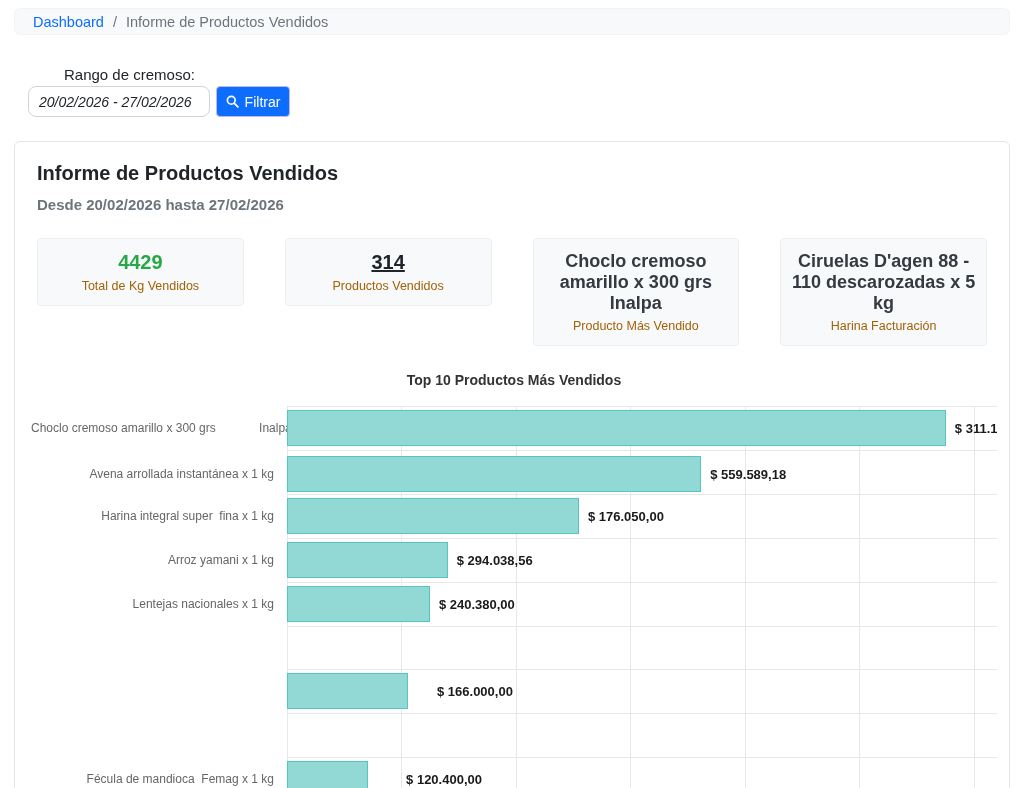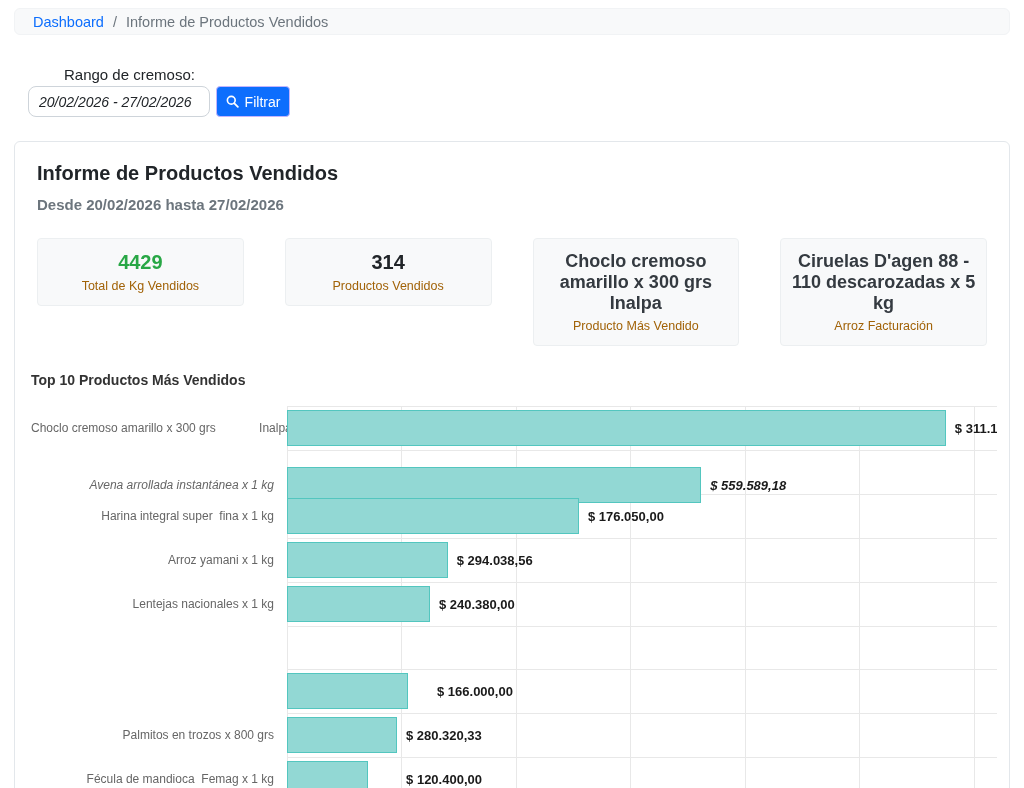--- a/index.html
+++ b/index.html
@@ -32,21 +32,21 @@
   .report-subtitle { font-size:15px; font-weight:bold; color:#6c757d; margin:11px 22px 3px; }
 
   .summary-row { display:flex; gap:41px; margin:25px 22px 0; align-items:flex-start; }
   .summary-card { flex:1 1 0; background:#f8f9fa; border:1px solid #eceff1; border-radius:4px;
                   text-align:center; padding:12px 10px; }
   .summary-value { font-size:20px; font-weight:bold; line-height:1.18; color:#212529; }
   .summary-card:nth-child(3) .summary-value, .summary-card:nth-child(4) .summary-value { font-size:18px; }
   .summary-label { font-size:12.5px; color:#a16207; margin-top:4px; }
 
   
-  .chart-title { position:absolute; left:16px; top:230px; width:966px; 
+  .chart-title { position:absolute; left:16px; top:230px; width:966px; text-align:center;
                  font-size:14px; font-weight:bold; color:#333; }
   .chart { position:absolute; left:16px; top:264px; width:966px; height:420px; overflow:hidden; }
   .plot-grid { position:absolute; left:256px; top:0; width:710px; height:396px;
                background:repeating-linear-gradient(to bottom, #e8e8e8 0 1px, transparent 1px 43.9px); }
   .plot-grid::before { content:""; position:absolute; left:0; top:0; width:688px; height:100%;
                background:repeating-linear-gradient(to right, #e8e8e8 0 1px, transparent 1px 114.5px); }
   .bar-row { position:absolute; left:0; width:100%; height:43.9px; }
   .cat-label { position:absolute; left:0; top:50%; transform:translateY(-50%); width:243px;
                text-align:right; font-size:12px; color:#666; white-space:pre; }
   .bar { position:absolute; top:4px; height:36px; border:1px solid #53c6bf; }
@@ -77,42 +77,42 @@
 <section class="report-card">
   <h1 class="report-title">Informe de Productos Vendidos</h1>
   <h2 class="report-subtitle">Desde 20/02/2026 hasta 27/02/2026</h2>
 
   <div class="summary-row" id="summary-row">
       <div class="summary-card">
         <div class="summary-value" style="color: rgb(40, 167, 69);">4429</div>
         <div class="summary-label">Total de Kg Vendidos</div>
       </div>
       <div class="summary-card">
-        <div class="summary-value" style="color: rgb(33, 37, 41);">314</div>
+        <div class="summary-value" style="color: rgb(33, 37, 41); text-decoration: underline;">314</div>
         <div class="summary-label">Productos Vendidos</div>
       </div>
       <div class="summary-card">
         <div class="summary-value" style="color: rgb(52, 58, 64);">Choclo cremoso amarillo x 300 grs Inalpa</div>
         <div class="summary-label">Producto Más Vendido</div>
       </div>
       <div class="summary-card">
         <div class="summary-value" style="color: rgb(52, 58, 64);">Ciruelas D'agen 88 - 110 descarozadas x 5 kg</div>
-        <div class="summary-label">Arroz Facturación</div>
+        <div class="summary-label">Harina Facturación</div>
       </div>
     </div>
 
   <div class="chart-title">Top 10 Productos Más Vendidos</div>
   <div class="chart" id="chart">
     <div class="plot-grid"></div>
   <div class="bar-row" style="top: 0px;">
         <div class="cat-label">Choclo cremoso amarillo x 300 grs             Inalpa</div>
         <div class="bar" style="left: 256px; width: 658.833px; background: rgb(146, 216, 212); border-color: rgb(83, 198, 191);"></div>
         <div class="val-label" style="left: 923.833px;">$ 311.1</div>
       </div>
-      <div class="bar-row" style="top: 57px; font-style: italic;">
+      <div class="bar-row" style="top: 46px;">
         <div class="cat-label">Avena arrollada instantánea x 1 kg</div>
         <div class="bar" style="left: 256px; width: 414.261px; background: rgb(146, 216, 212); border-color: rgb(83, 198, 191);"></div>
         <div class="val-label" style="left: 679.261px;">$ 559.589,18</div>
       </div>
       <div class="bar-row" style="top: 87.8px;">
         <div class="cat-label">Harina integral super  fina x 1 kg</div>
         <div class="bar" style="left: 256px; width: 291.975px; background: rgb(146, 216, 212); border-color: rgb(83, 198, 191);"></div>
         <div class="val-label" style="left: 556.975px;">$ 176.050,00</div>
       </div>
       <div class="bar-row" style="top: 131.7px;">
@@ -122,24 +122,19 @@
       </div>
       <div class="bar-row" style="top: 175.6px;">
         <div class="cat-label">Lentejas nacionales x 1 kg</div>
         <div class="bar" style="left: 256px; width: 142.896px; background: rgb(146, 216, 212); border-color: rgb(83, 198, 191);"></div>
         <div class="val-label" style="left: 407.896px;">$ 240.380,00</div>
       </div>
       <div class="bar-row" style="top: 263.4px;">
         <div class="bar" style="left: 256px; width: 120.912px; background: rgb(146, 216, 212); border-color: rgb(83, 198, 191);"></div>
         <div class="val-label" style="left: 406px;">$ 166.000,00</div>
       </div>
-      <div class="bar-row" style="top: 307.3px;">
-        <div class="cat-label">Palmitos en trozos x 800 grs</div>
-        <div class="bar" style="left: 256px; width: 109.92px; background: rgb(146, 216, 212); border-color: rgb(83, 198, 191);"></div>
-        <div class="val-label" style="left: 374.92px;">$ 280.320,33</div>
-      </div>
       <div class="bar-row" style="top: 351.2px;">
         <div class="cat-label">Fécula de mandioca  Femag x 1 kg</div>
         <div class="bar" style="left: 256px; width: 81.066px; background: rgb(146, 216, 212); border-color: rgb(83, 198, 191);"></div>
         <div class="val-label" style="left: 346.066px; margin-left: 29px;">$ 120.400,00</div>
       </div>
     </div>
 </section>
 
 </body></html>

